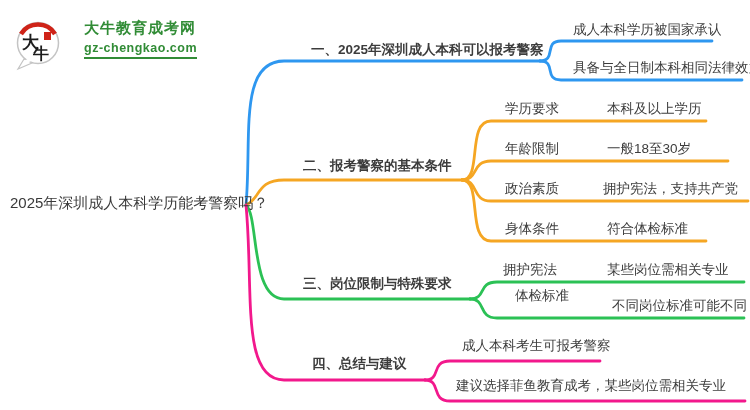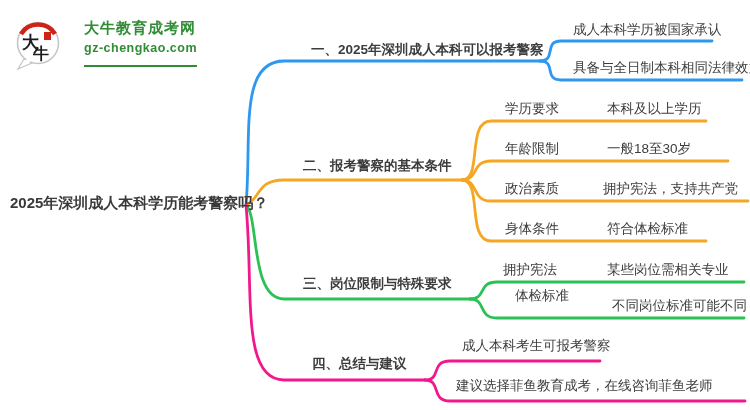--- a/index.html
+++ b/index.html
@@ -7,29 +7,29 @@
     width:750px;height:410px;position:relative;overflow:hidden;
     background:#ffffff;
     font-family:"Liberation Sans","DejaVu Sans",sans-serif;
   }
   .canvas{position:absolute;left:0;top:0;width:750px;height:410px;}
   svg.lines{position:absolute;left:0;top:0;pointer-events:none;}
   .node{
     position:absolute;white-space:nowrap;color:#3c3c3c;
     font-size:13.5px;line-height:1.25;font-weight:500;
   }
-  .root{font-size:15px;font-weight:700;color:#3a3a3a;}
+  .root{font-size:15px;font-weight:400;color:#3a3a3a;}
   .btitle{font-size:13.5px;font-weight:600;}
   
   .logo{position:absolute;left:14px;top:18px;display:flex;align-items:flex-start;}
   .logo-text{margin-left:20px;}
   .logo-title{font-size:15px;font-weight:bold;color:#318c36;letter-spacing:1px;line-height:1.3;}
   .logo-domain{
     display:inline-block;font-size:12.5px;font-weight:bold;color:#318c36;
-    letter-spacing:.5px;border-bottom:2.5px solid #318c36;padding-bottom:10px;margin-top:2px;
+    letter-spacing:.5px;border-bottom:2.5px solid #318c36;padding-bottom:2px;margin-top:2px;
   }
 </style>
 </head>
 <body>
 
 <div class="canvas">
 
   <svg class="lines" width="750" height="410" fill="none" stroke-linecap="round" stroke-width="2.8">
 
     <path d="M246,205 C252,138 238,61 284,61 L540,61" stroke="#2e97f0"></path>
@@ -84,15 +84,15 @@
   <div class="node" style="left:607px;top:221px;">符合体检标准</div>
 
   <div class="node btitle" style="left:303px;top:276px;">三、岗位限制与特殊要求</div>
   <div class="node" style="left:503px;top:262px;">拥护宪法</div>
   <div class="node" style="left:607px;top:262px;">某些岗位需相关专业</div>
   <div class="node" style="left:503px;top:288px;margin-left:12px;">体检标准</div>
   <div class="node" style="left:612px;top:298px;">不同岗位标准可能不同</div>
 
   <div class="node btitle" style="left:312px;top:356px;text-align:right;">四、总结与建议</div>
   <div class="node" style="left:462px;top:338px;">成人本科考生可报考警察</div>
-  <div class="node" style="left:456px;top:378px;">建议选择菲鱼教育成考，在线咨询菲鱼老师</div>
+  <div class="node" style="left:456px;top:378px;">建议选择菲鱼教育成考，某些岗位需相关专业</div>
 
 </div>
 
 </body></html>

